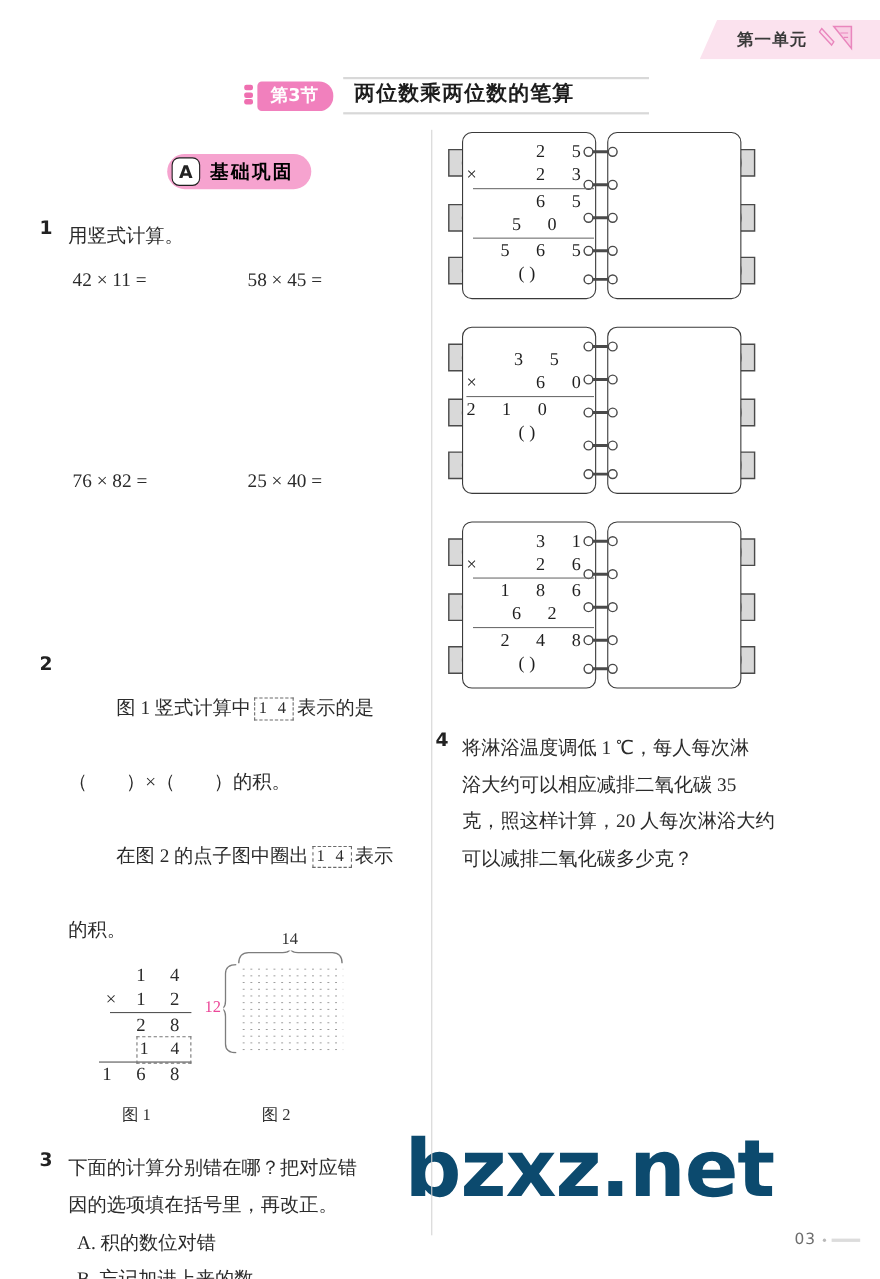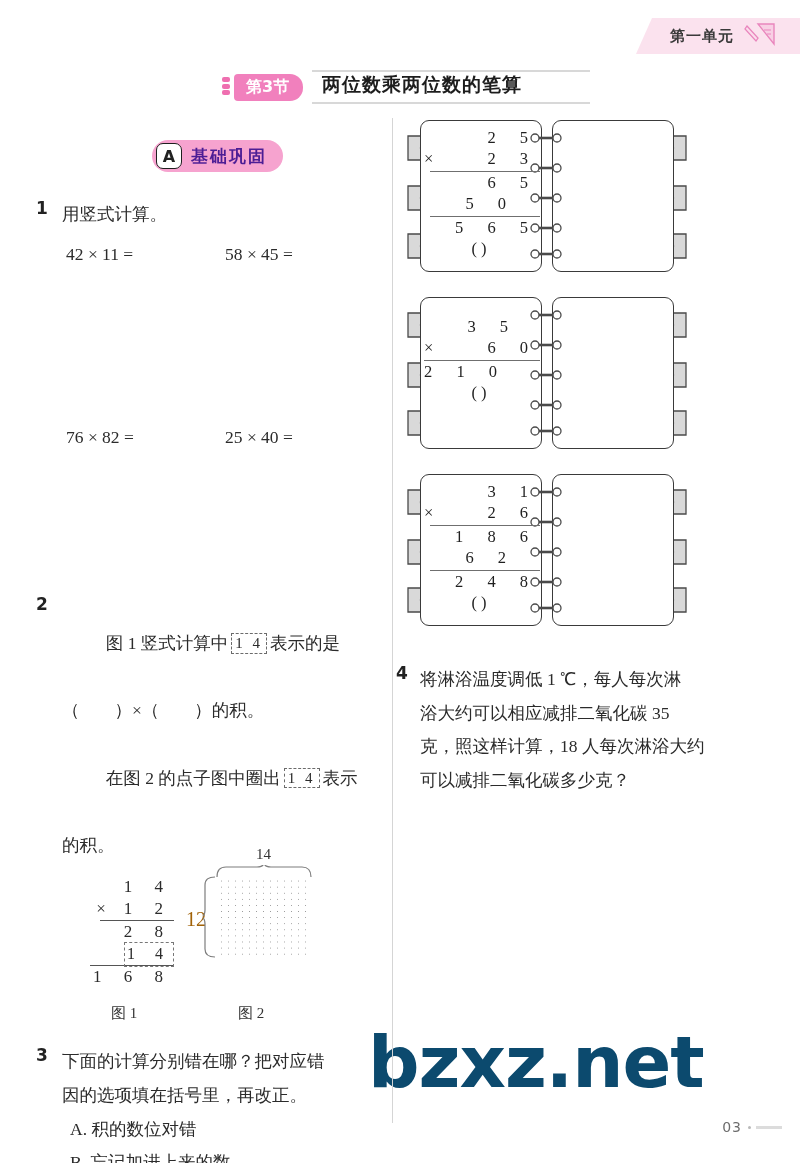--- a/index.html
+++ b/index.html
@@ -82,21 +82,21 @@
     padding:3px 16px 3px 4px; margin-left:116px;
   }
   .badge-a .letter {
     width:24px; height:24px; border-radius:7px;
     background:#ffffff; color:#222;
     font-family:"DejaVu Sans", sans-serif; font-weight:bold; font-size:16px;
     display:flex; align-items:center; justify-content:center;
     border:1.5px solid #1f1f1f;
   }
   .badge-a .btext {
-    margin-left:9px; color:#4c1d95;
+    margin-left:9px; color:#000000;
     font-family:"DejaVu Sans", sans-serif; font-weight:bold; font-size:17px;
     letter-spacing:2px;
   }
 
   
   .q { position:relative; }
   .q-num {
     position:absolute; left:0; top:0;
     font-family:"DejaVu Sans", sans-serif; font-weight:bold; font-size:17px;
     color:#222;
@@ -133,21 +133,21 @@
     background-image:radial-gradient(#9a9a9a 0.9px, transparent 1px);
     background-size:7px 6.1px;
     background-position:2px 2px;
   }
   .dot-top-label {
     position:absolute; left:40px; top:-30px;
     font-size:15px; color:#333;
   }
   .dot-left-label {
     position:absolute; left:-30px; top:32px;
-    font-size:20px; color:#a16207;
+    font-size:15px; color:#ec4899;
   }
   .brace-top { position:absolute; left:0; top:-13px; }
   .brace-left { position:absolute; left:-13px; top:0; }
 
   .fig-captions {
     display:flex; margin-left:26px; margin-top:16px;
     font-size:15px; color:#333;
   }
   .fig-captions .c1 { width:124px; text-align:center; }
   .fig-captions .c2 { width:130px; text-align:center; }
@@ -501,21 +501,21 @@
             <span class="dg paren">(              )</span>
           </div>
       </div>
     </div>
 
     <div class="q" style="margin-top:32px; margin-left:-10px;">
       <span class="q-num">4</span>
       <div class="q-body" style="margin-left:24px;">
         <div class="line">将淋浴温度调低 1 ℃，每人每次淋</div>
         <div class="line">浴大约可以相应减排二氧化碳 35</div>
-        <div class="line">克，照这样计算，18 人每次淋浴大约</div>
+        <div class="line">克，照这样计算，20 人每次淋浴大约</div>
         <div class="line">可以减排二氧化碳多少克？</div>
       </div>
     </div>
   </div>
 
   <div class="footer">
     <span class="pg">03</span>
     <span class="dot"></span>
     <span class="bar"></span>
   </div>

